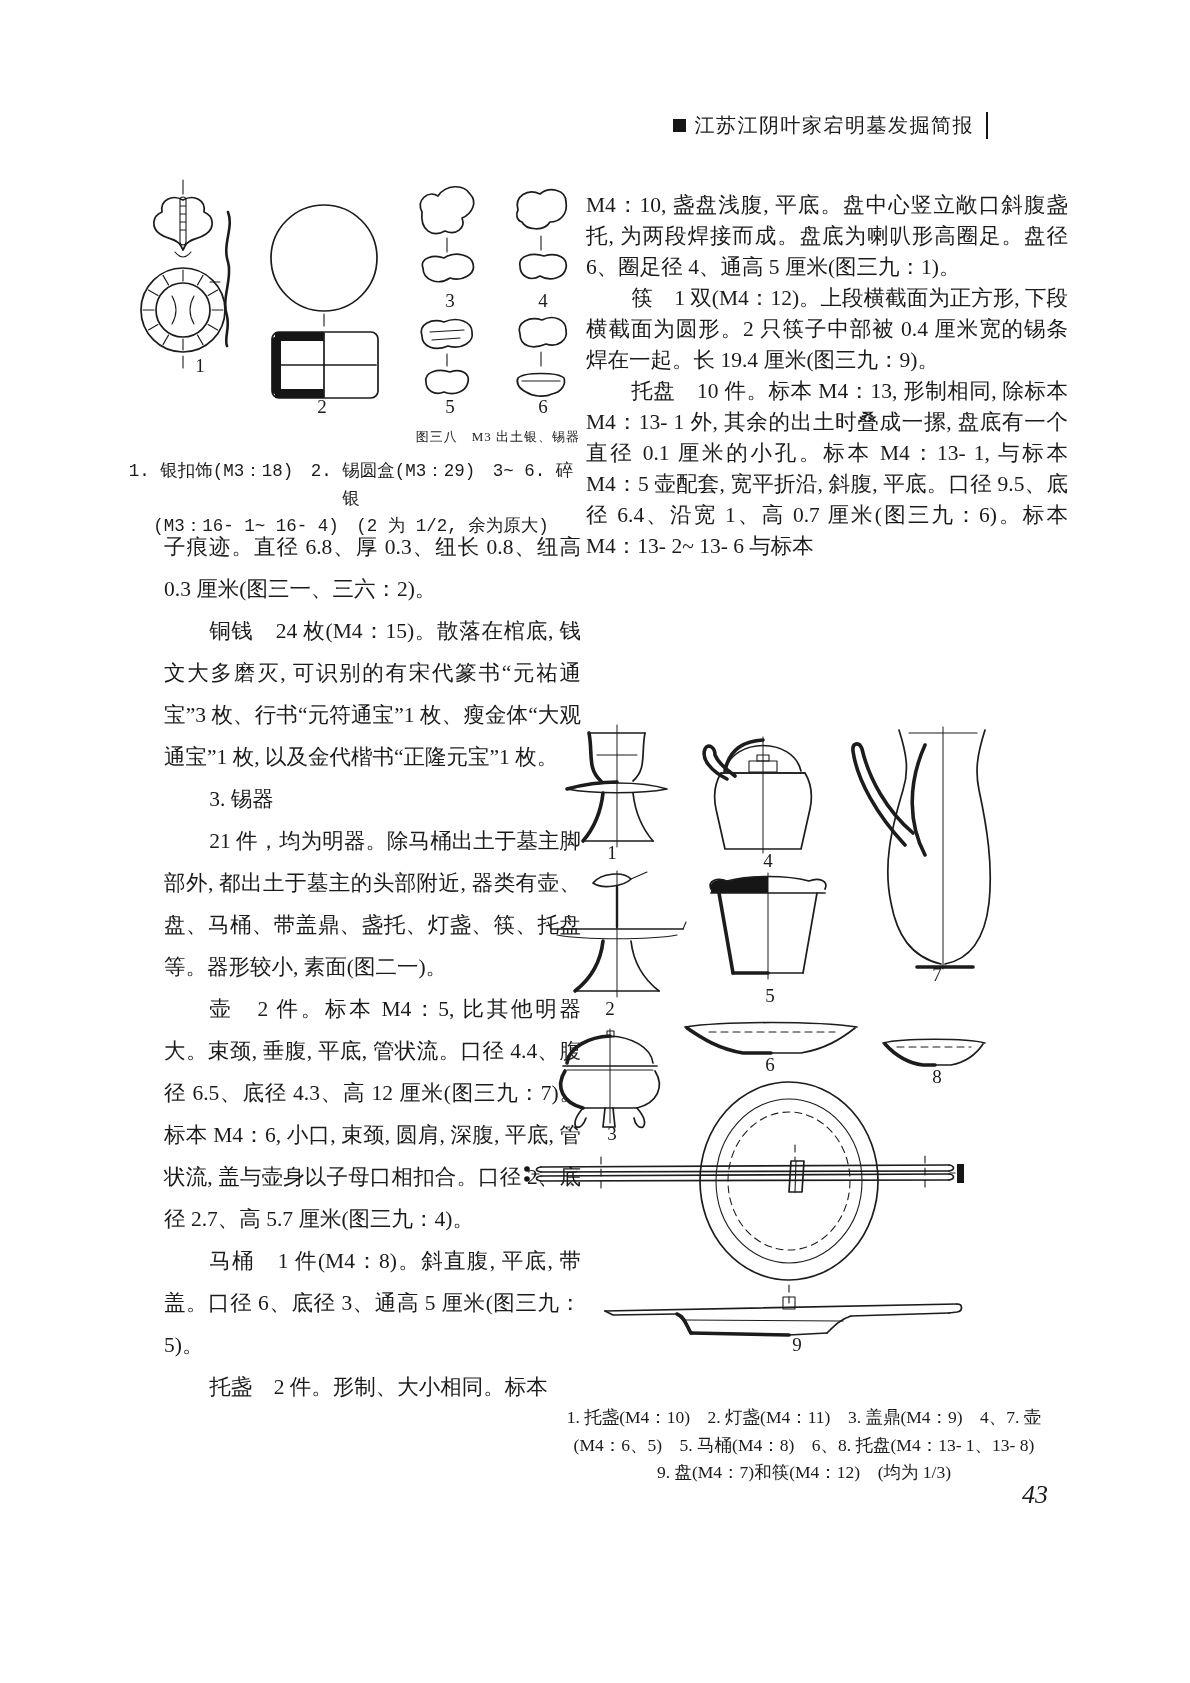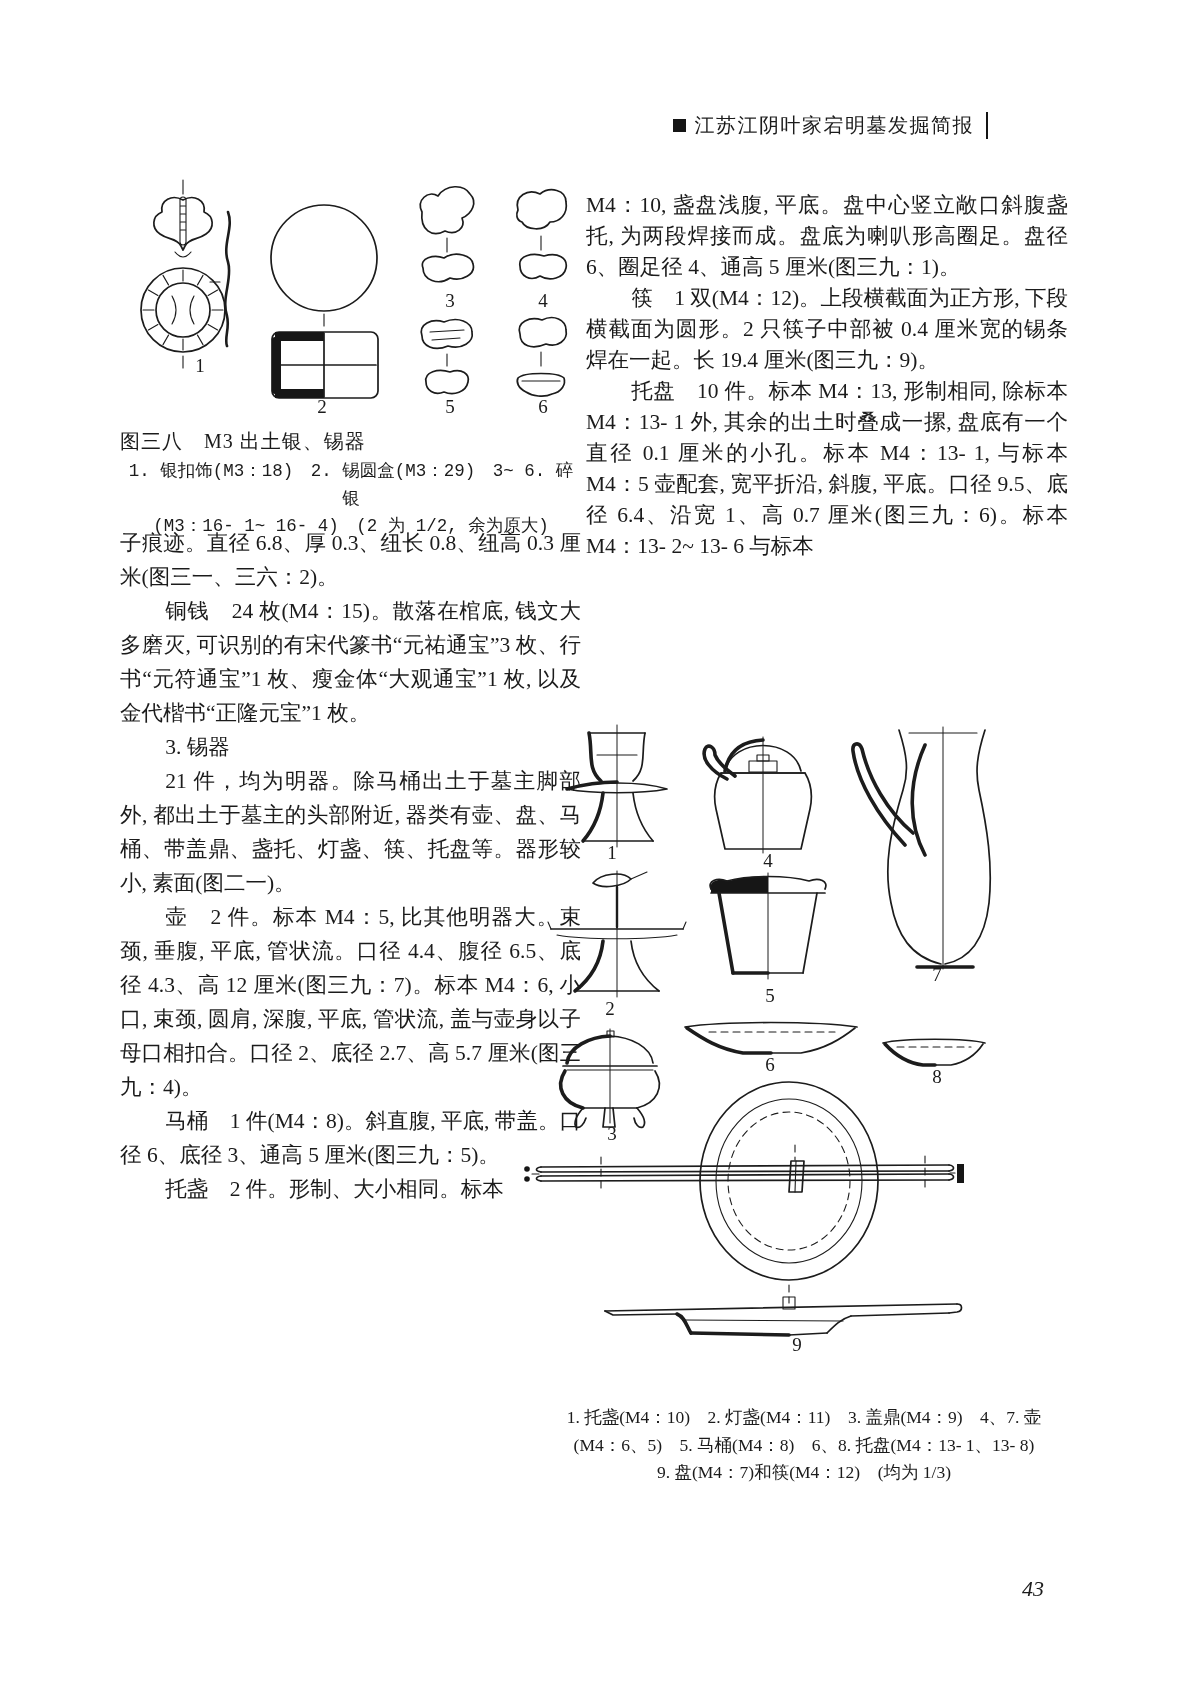--- a/index.html
+++ b/index.html
@@ -7,33 +7,33 @@
         font-family:"Liberation Serif","DejaVu Serif",serif;color:#1b1b1b;overflow:hidden;}
   
   .running-head{position:absolute;top:112px;right:202px;display:flex;align-items:center;gap:9px;
                 font-size:20px;letter-spacing:1.5px;}
   .running-head .sq{width:13px;height:13px;background:#151515;}
   .running-head .rule{width:2px;height:27px;background:#151515;margin-left:3px;}
   
   .col{position:absolute;}
   .col p{margin:0;font-size:21.5px;text-align:justify;}
   .col-left{left:120px;top:526px;width:461px;}
-  .col-left p{line-height:34px;}
+  .col-left p{line-height:42px;margin-left:44px;}
   .col-right{left:586px;top:190px;width:482px;}
   .col-right p{line-height:31px;}
   .indent{text-indent:2.1em;}
   
   .fig{position:absolute;}
   .fig svg{display:block;}
   .fig-label{position:absolute;transform:translate(-50%,-50%);font-size:19px;color:#1b1b1b;}
-  .cap-title{position:absolute;text-align:left;font-size:20px;letter-spacing:1px;}
+  .cap-title{position:absolute;text-align:right;font-size:13px;letter-spacing:1px;}
   .cap-lines{position:absolute;font-size:17.5px;}
   .cap-lines div{line-height:27.5px;}
   .cap-center{text-align:center;}
-  .page-number{position:absolute;left:1022px;top:1576px;font-style:italic;font-size:22px;}
+  .page-number{position:absolute;left:1022px;top:1480px;font-style:italic;font-size:26px;}
   
   svg path, svg line, svg circle, svg rect, svg ellipse{stroke:#1c1c1c;fill:none;
       stroke-width:1.7;stroke-linecap:round;stroke-linejoin:round;}
   svg .heavy{stroke-width:3.6;}
   svg .thin{stroke-width:1.1;}
   svg .dash{stroke-dasharray:7 5;}
   svg .fillb{fill:#161616;stroke:none;}
   svg .axis{stroke-width:1;}
 </style>
 </head>

